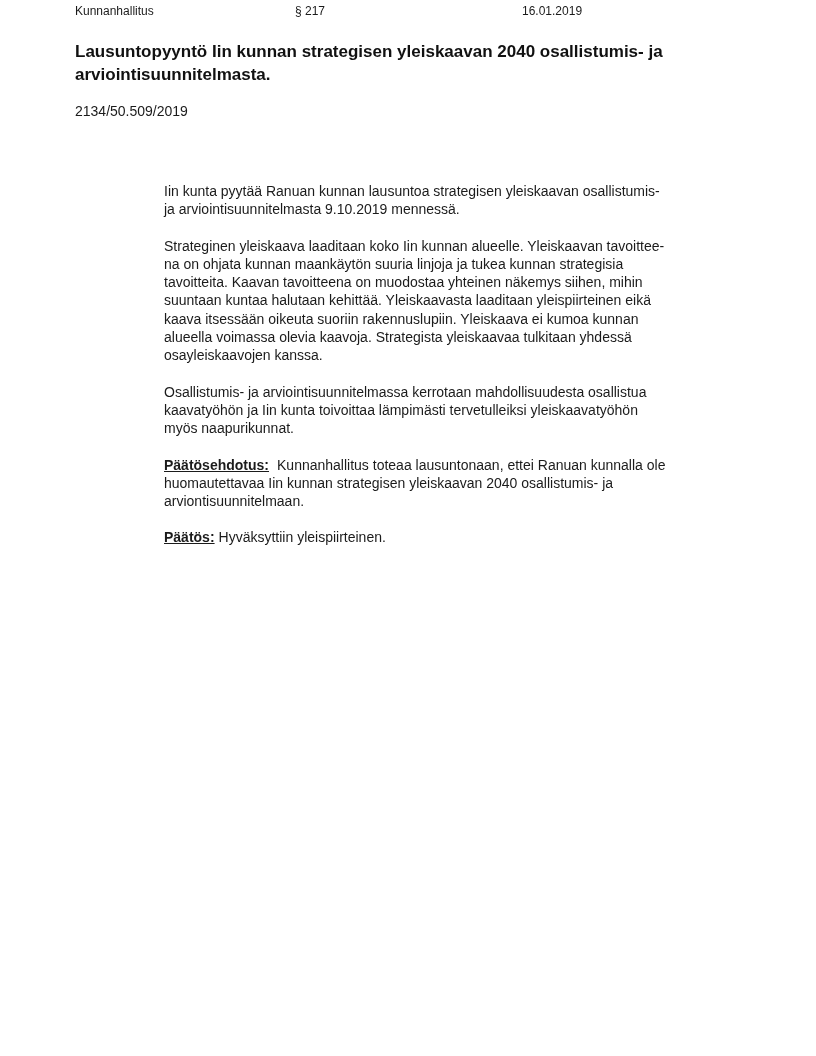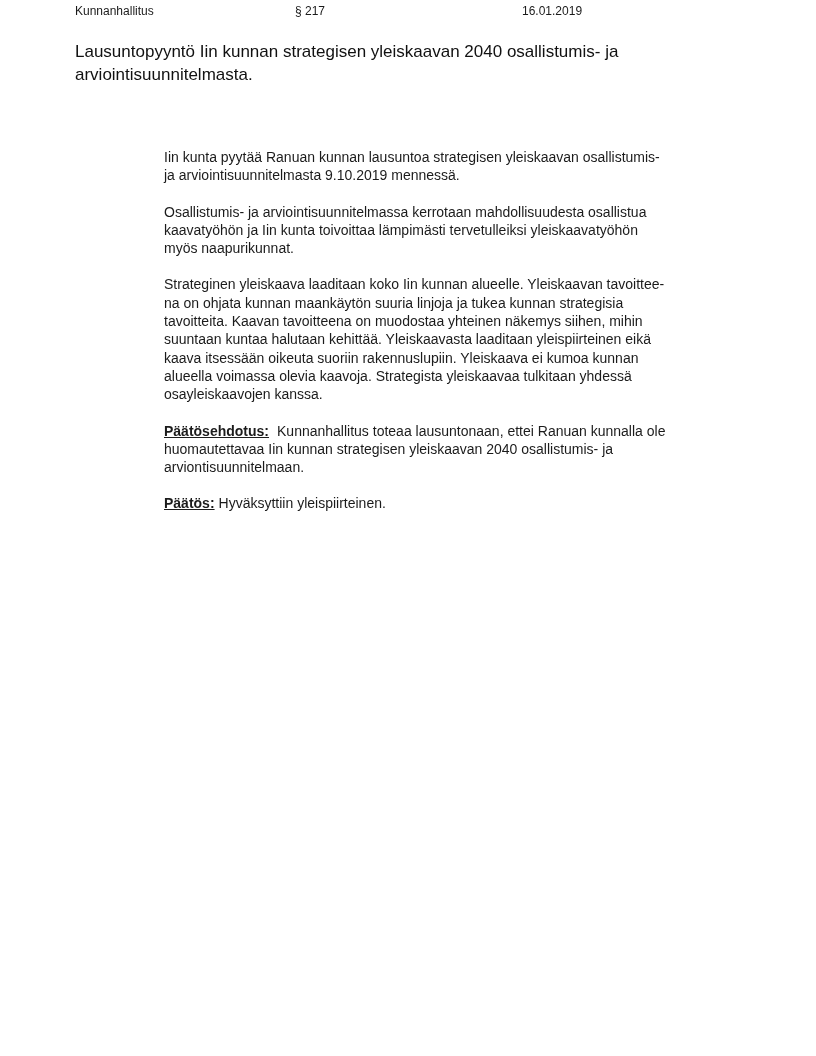--- a/index.html
+++ b/index.html
@@ -25,21 +25,21 @@
     display: flex;
     font-size: 12px;
     line-height: 18px;
     white-space: nowrap;
   }
   .h-committee { width: 220px; }
   .h-section   { width: 227px; }
   .title {
     margin: 20px 0 0 0;
     font-size: 17px;
-    font-weight: normal;
+    font-weight: bold;
     line-height: 23px;
     color: #111111;
     white-space: pre-line;
     max-width: 720px;
   }
   .case-number {
     margin-top: 16px;
     font-size: 14px;
     line-height: 18px;
   }
@@ -73,35 +73,36 @@
 
   <div class="header-row">
     <span class="h-committee">Kunnanhallitus</span>
     <span class="h-section">§ 217</span>
     <span class="h-date">16.01.2019</span>
   </div>
 
   <h1 class="title">Lausuntopyyntö Iin kunnan strategisen yleiskaavan 2040 osallistumis- ja
 arviointisuunnitelmasta.</h1>
 
+  <div class="case-number">2134/50.509/2019</div>
 
 
   <div class="body-col">
     <p class="par">Iin kunta pyytää Ranuan kunnan lausuntoa strategisen yleiskaavan osallistumis-
 ja arviointisuunnitelmasta 9.10.2019 mennessä.</p>
-    <p class="par">Osallistumis- ja arviointisuunnitelmassa kerrotaan mahdollisuudesta osallistua
-kaavatyöhön ja Iin kunta toivoittaa lämpimästi tervetulleiksi yleiskaavatyöhön
-myös naapurikunnat.</p>
     <p class="par">Strateginen yleiskaava laaditaan koko Iin kunnan alueelle. Yleiskaavan tavoittee-
 na on ohjata kunnan maankäytön suuria linjoja ja tukea kunnan strategisia
 tavoitteita. Kaavan tavoitteena on muodostaa yhteinen näkemys siihen, mihin
 suuntaan kuntaa halutaan kehittää. Yleiskaavasta laaditaan yleispiirteinen eikä
 kaava itsessään oikeuta suoriin rakennuslupiin. Yleiskaava ei kumoa kunnan
 alueella voimassa olevia kaavoja. Strategista yleiskaavaa tulkitaan yhdessä
 osayleiskaavojen kanssa.</p>
+    <p class="par">Osallistumis- ja arviointisuunnitelmassa kerrotaan mahdollisuudesta osallistua
+kaavatyöhön ja Iin kunta toivoittaa lämpimästi tervetulleiksi yleiskaavatyöhön
+myös naapurikunnat.</p>
 
     <p class="par"><span class="label wide">Päätösehdotus:</span><span>Kunnanhallitus toteaa lausuntonaan, ettei Ranuan kunnalla ole
 huomautettavaa Iin kunnan strategisen yleiskaavan 2040 osallistumis- ja
 arviontisuunnitelmaan.</span></p>
 
     <p class="par"><span class="label">Päätös:</span><span>Hyväksyttiin yleispiirteinen.</span></p>
 
   </div>
 
 </div>

